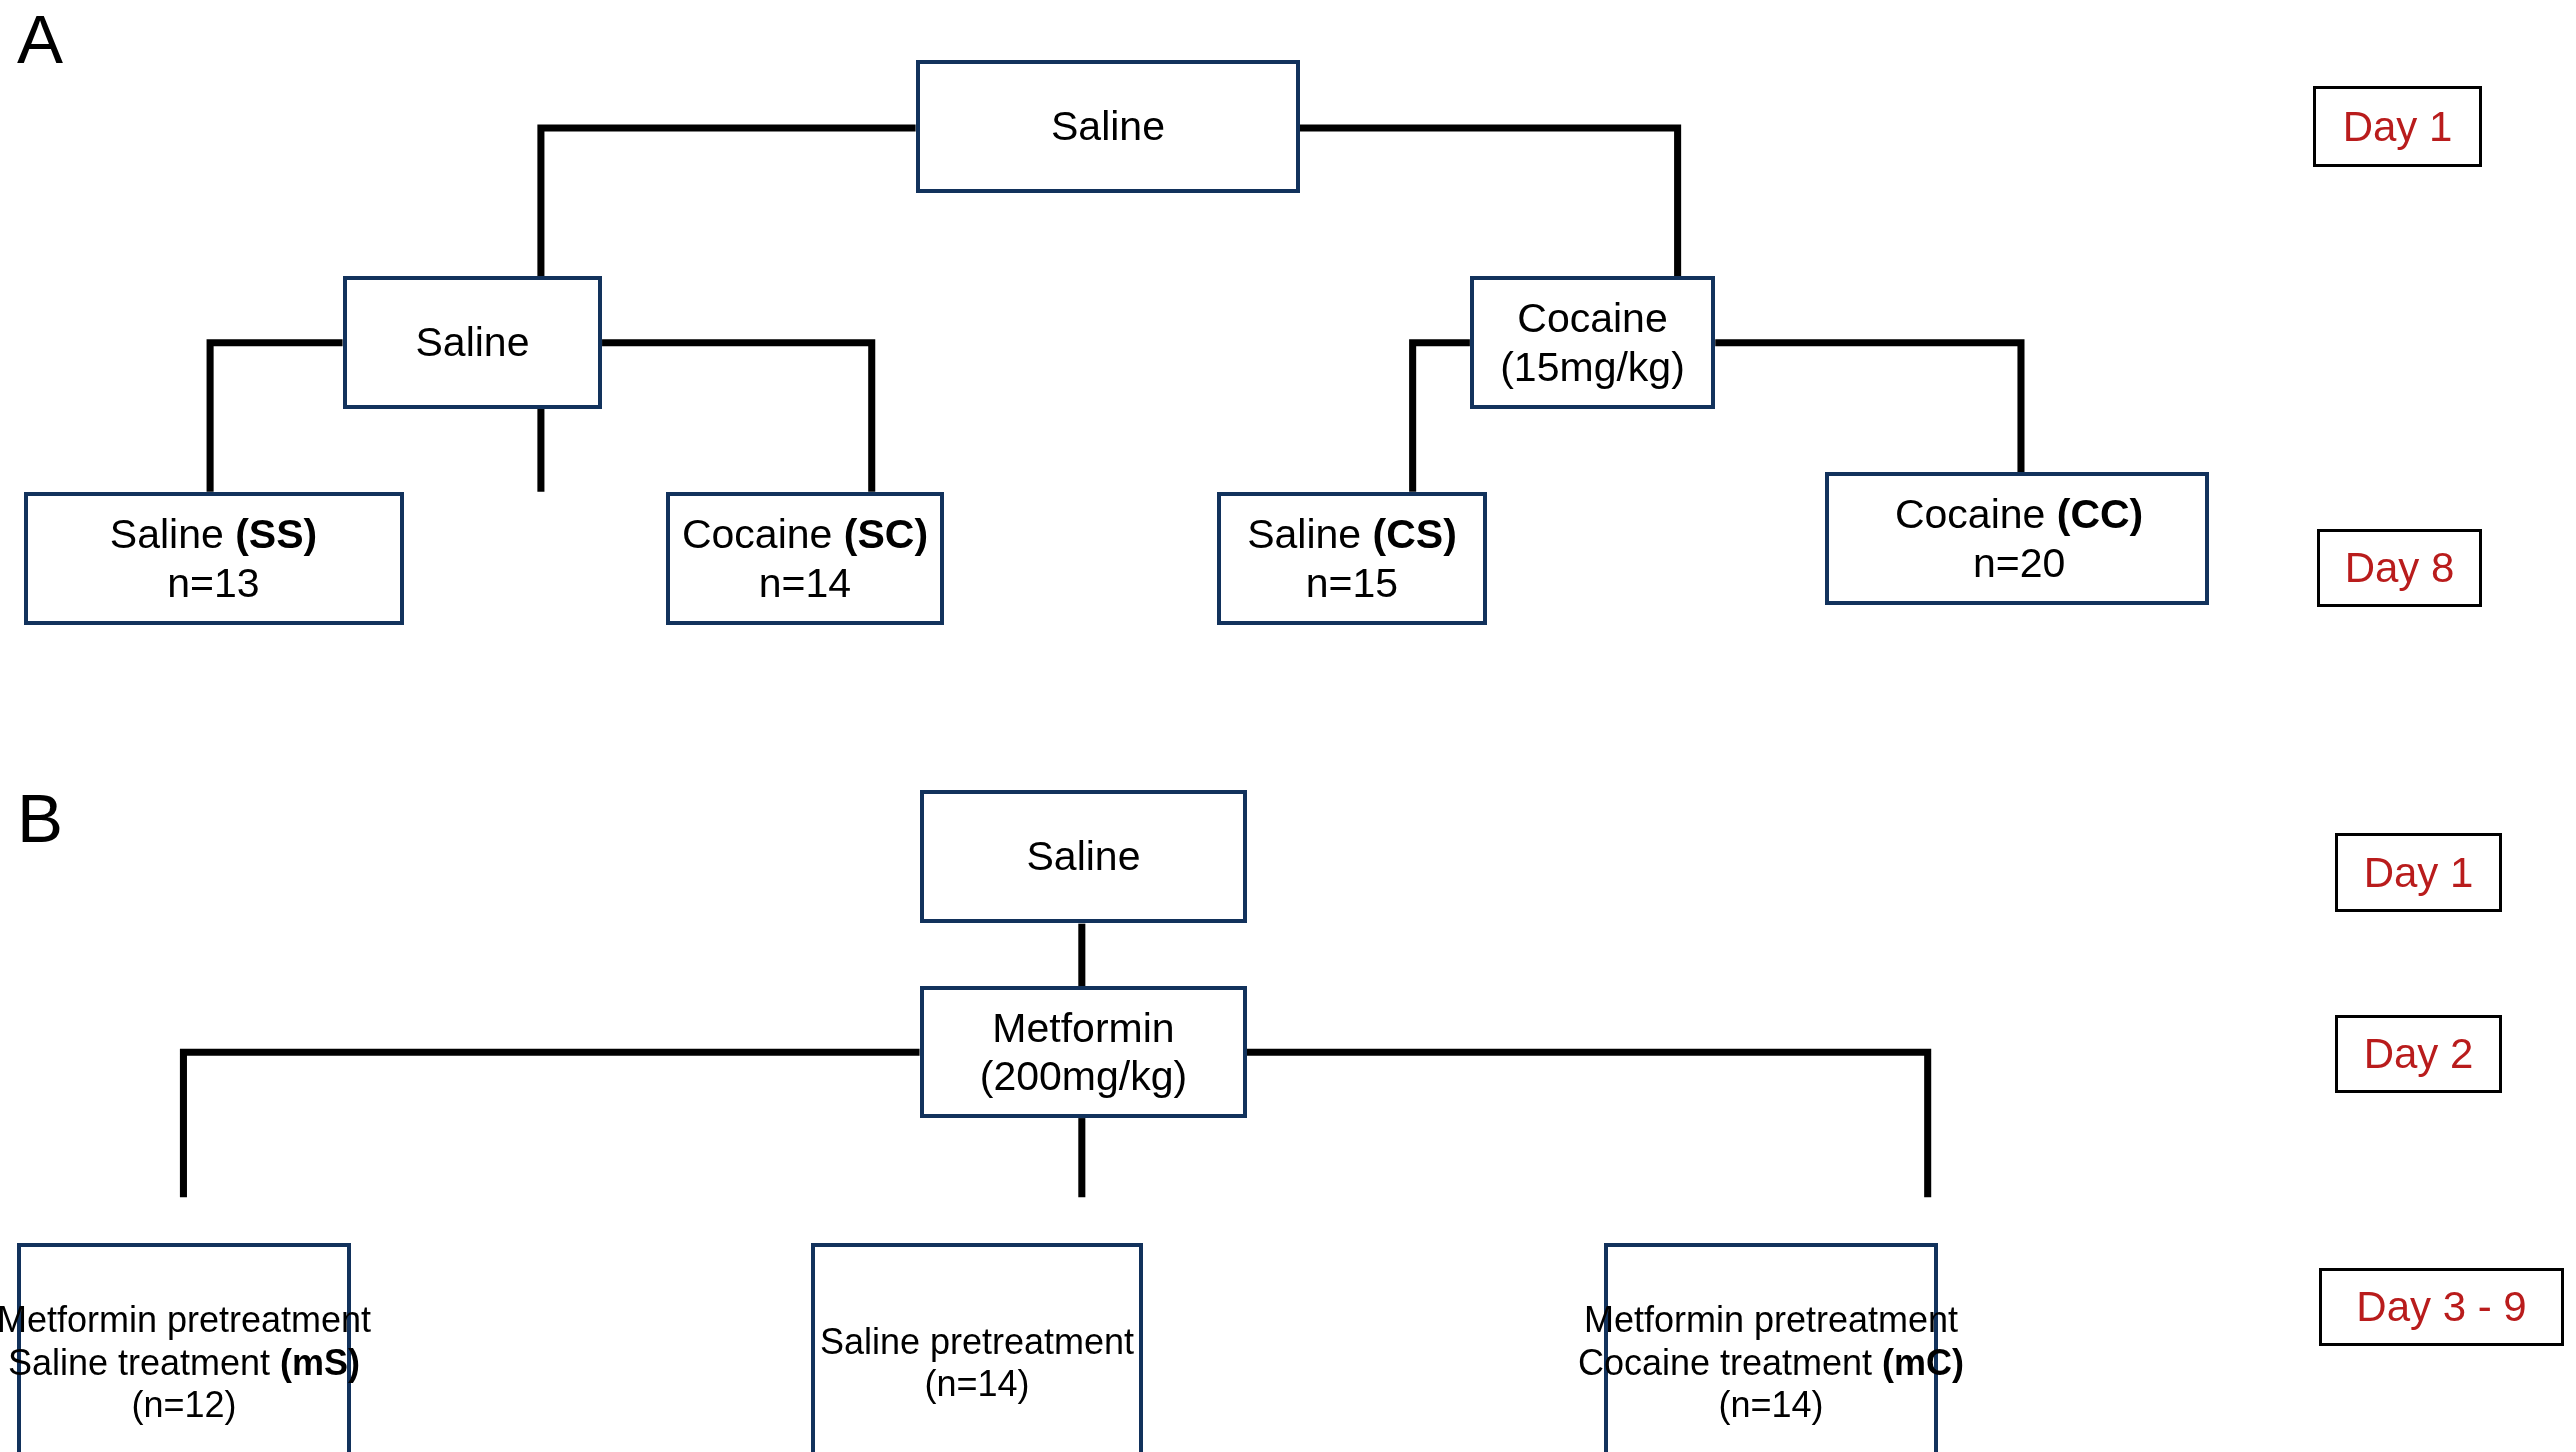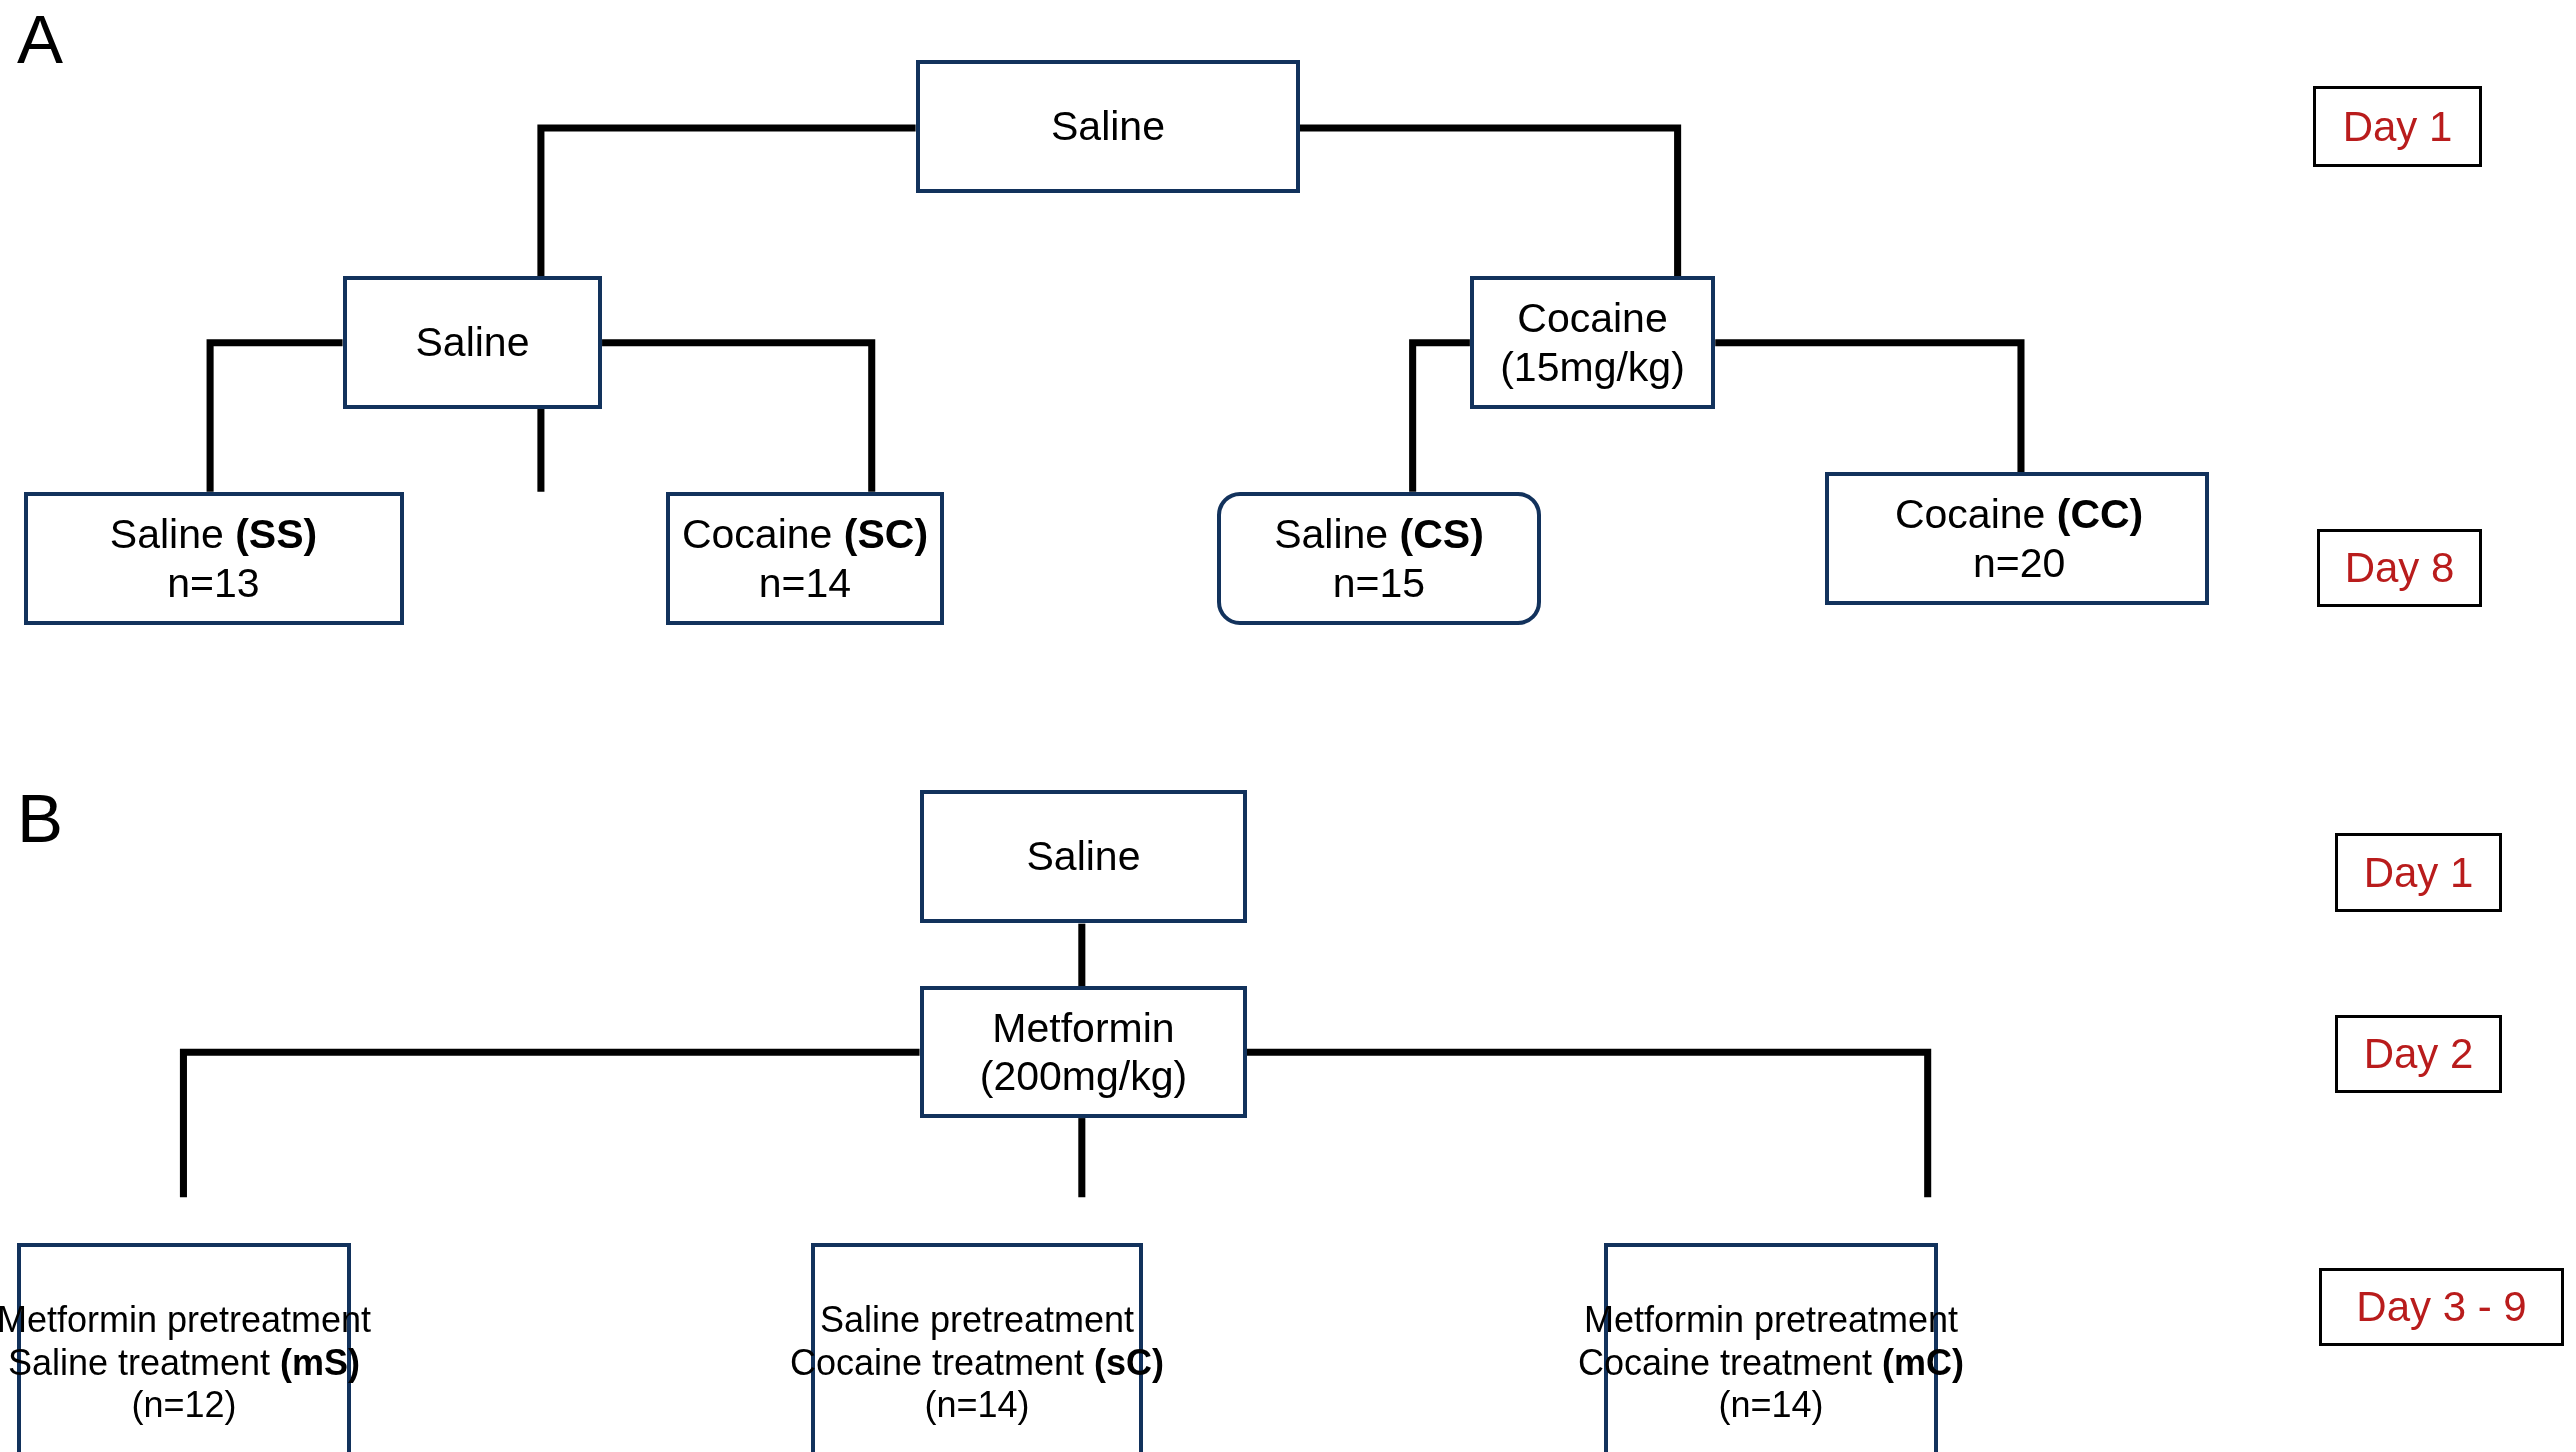--- a/index.html
+++ b/index.html
@@ -123,21 +123,21 @@
   <div class="node" style="left:23.5px; top:492px; width:380px; height:133px;">
     <span class="ln"><span>Saline </span><b>(SS)</b></span>
     <span class="ln">n=13</span>
   </div>
 
   <div class="node" style="left:666px; top:492px; width:278px; height:133px;">
     <span class="ln"><span>Cocaine </span><b>(SC)</b></span>
     <span class="ln">n=14</span>
   </div>
 
-  <div class="node" style="left:1217px; top:492px; width:324px; height:133px;border-radius:23px;">
+  <div class="node" style="left:1217px; top:492px; width:270px; height:133px;">
     <span class="ln"><span>Saline </span><b>(CS)</b></span>
     <span class="ln">n=15</span>
   </div>
 
   <div class="node" style="left:1825px; top:472px; width:384px; height:133px;padding-left:12px;">
     <span class="ln"><span>Cocaine </span><b>(CC)</b></span>
     <span class="ln">n=20</span>
   </div>
 
   <div class="daybox" style="left:2313px; top:86px; width:169px; height:81px;">Day 1</div>
@@ -155,21 +155,20 @@
   </div>
 
   <div class="node small-text" style="left:17px; top:1197px; width:334px; height:240px;">
     <span class="ln">Metformin pretreatment</span>
     <span class="ln"><span>Saline treatment </span><b>(mS)</b></span>
     <span class="ln">(n=12)</span>
   </div>
 
   <div class="node small-text" style="left:811px; top:1197px; width:332px; height:240px;">
     <span class="ln">Saline pretreatment</span>
-    <span class="ln"><span>Cocaine treatment </span><b>(sC)</b></span>
     <span class="ln">(n=14)</span>
   </div>
 
   <div class="node small-text" style="left:1604px; top:1197px; width:334px; height:240px;">
     <span class="ln">Metformin pretreatment</span>
     <span class="ln"><span>Cocaine treatment </span><b>(mC)</b></span>
     <span class="ln">(n=14)</span>
   </div>
 
   <div class="daybox" style="left:2335px; top:833px; width:167px; height:79px;">Day 1</div>

